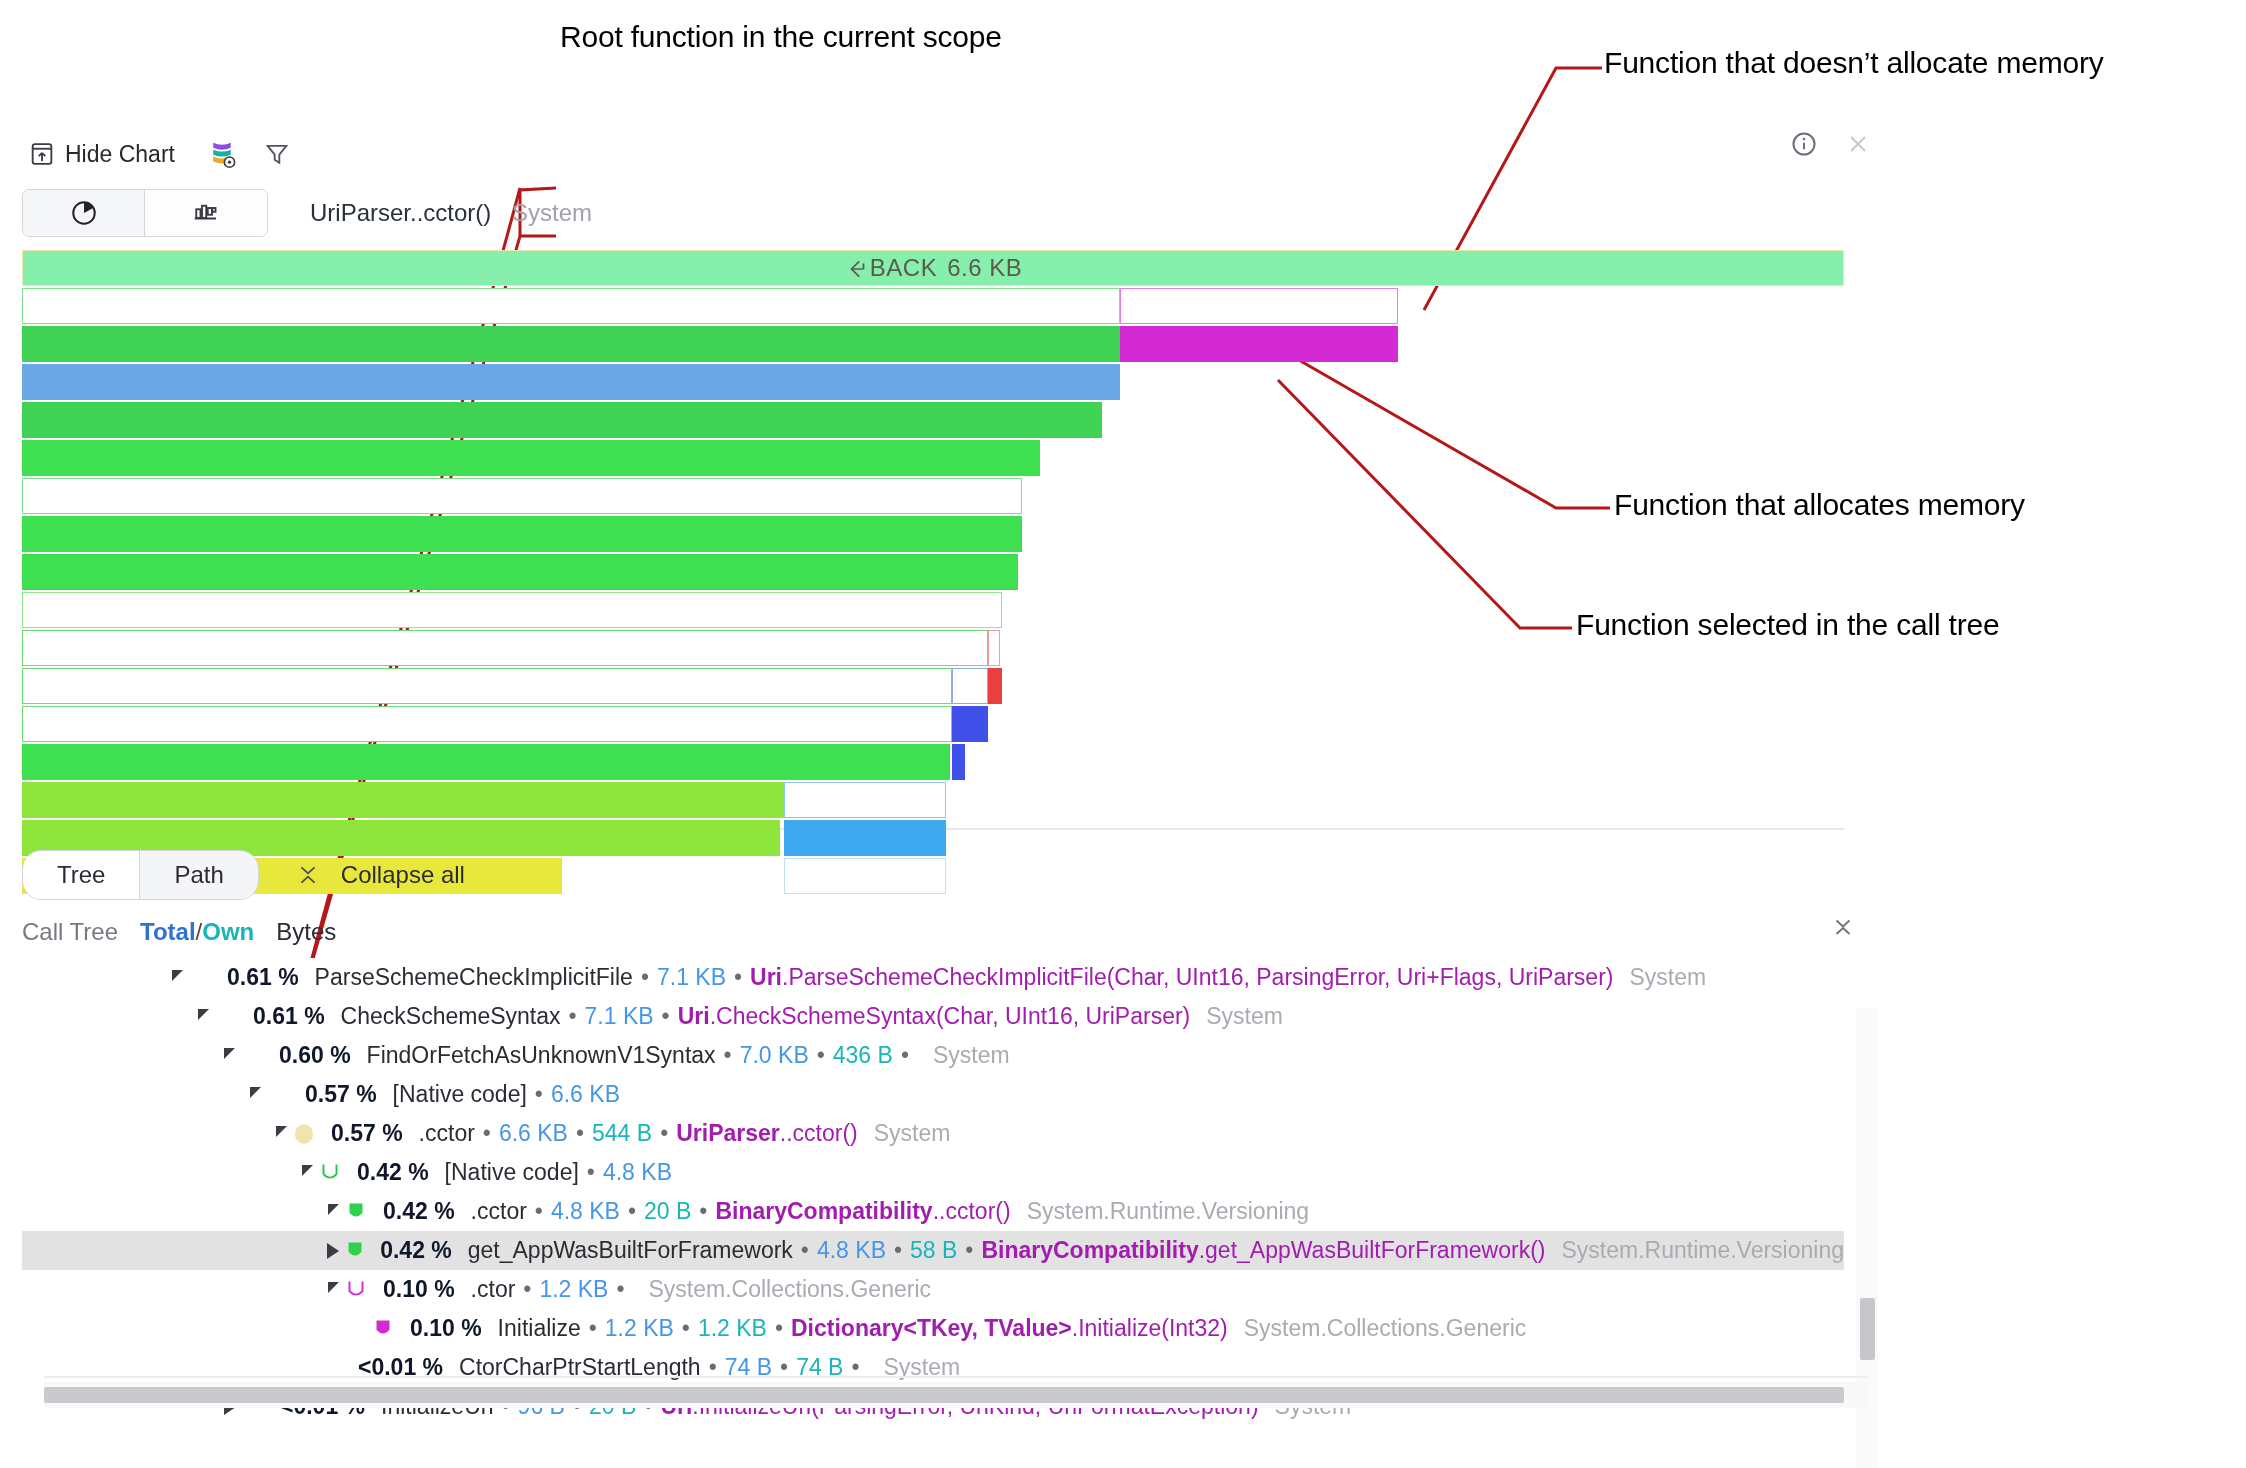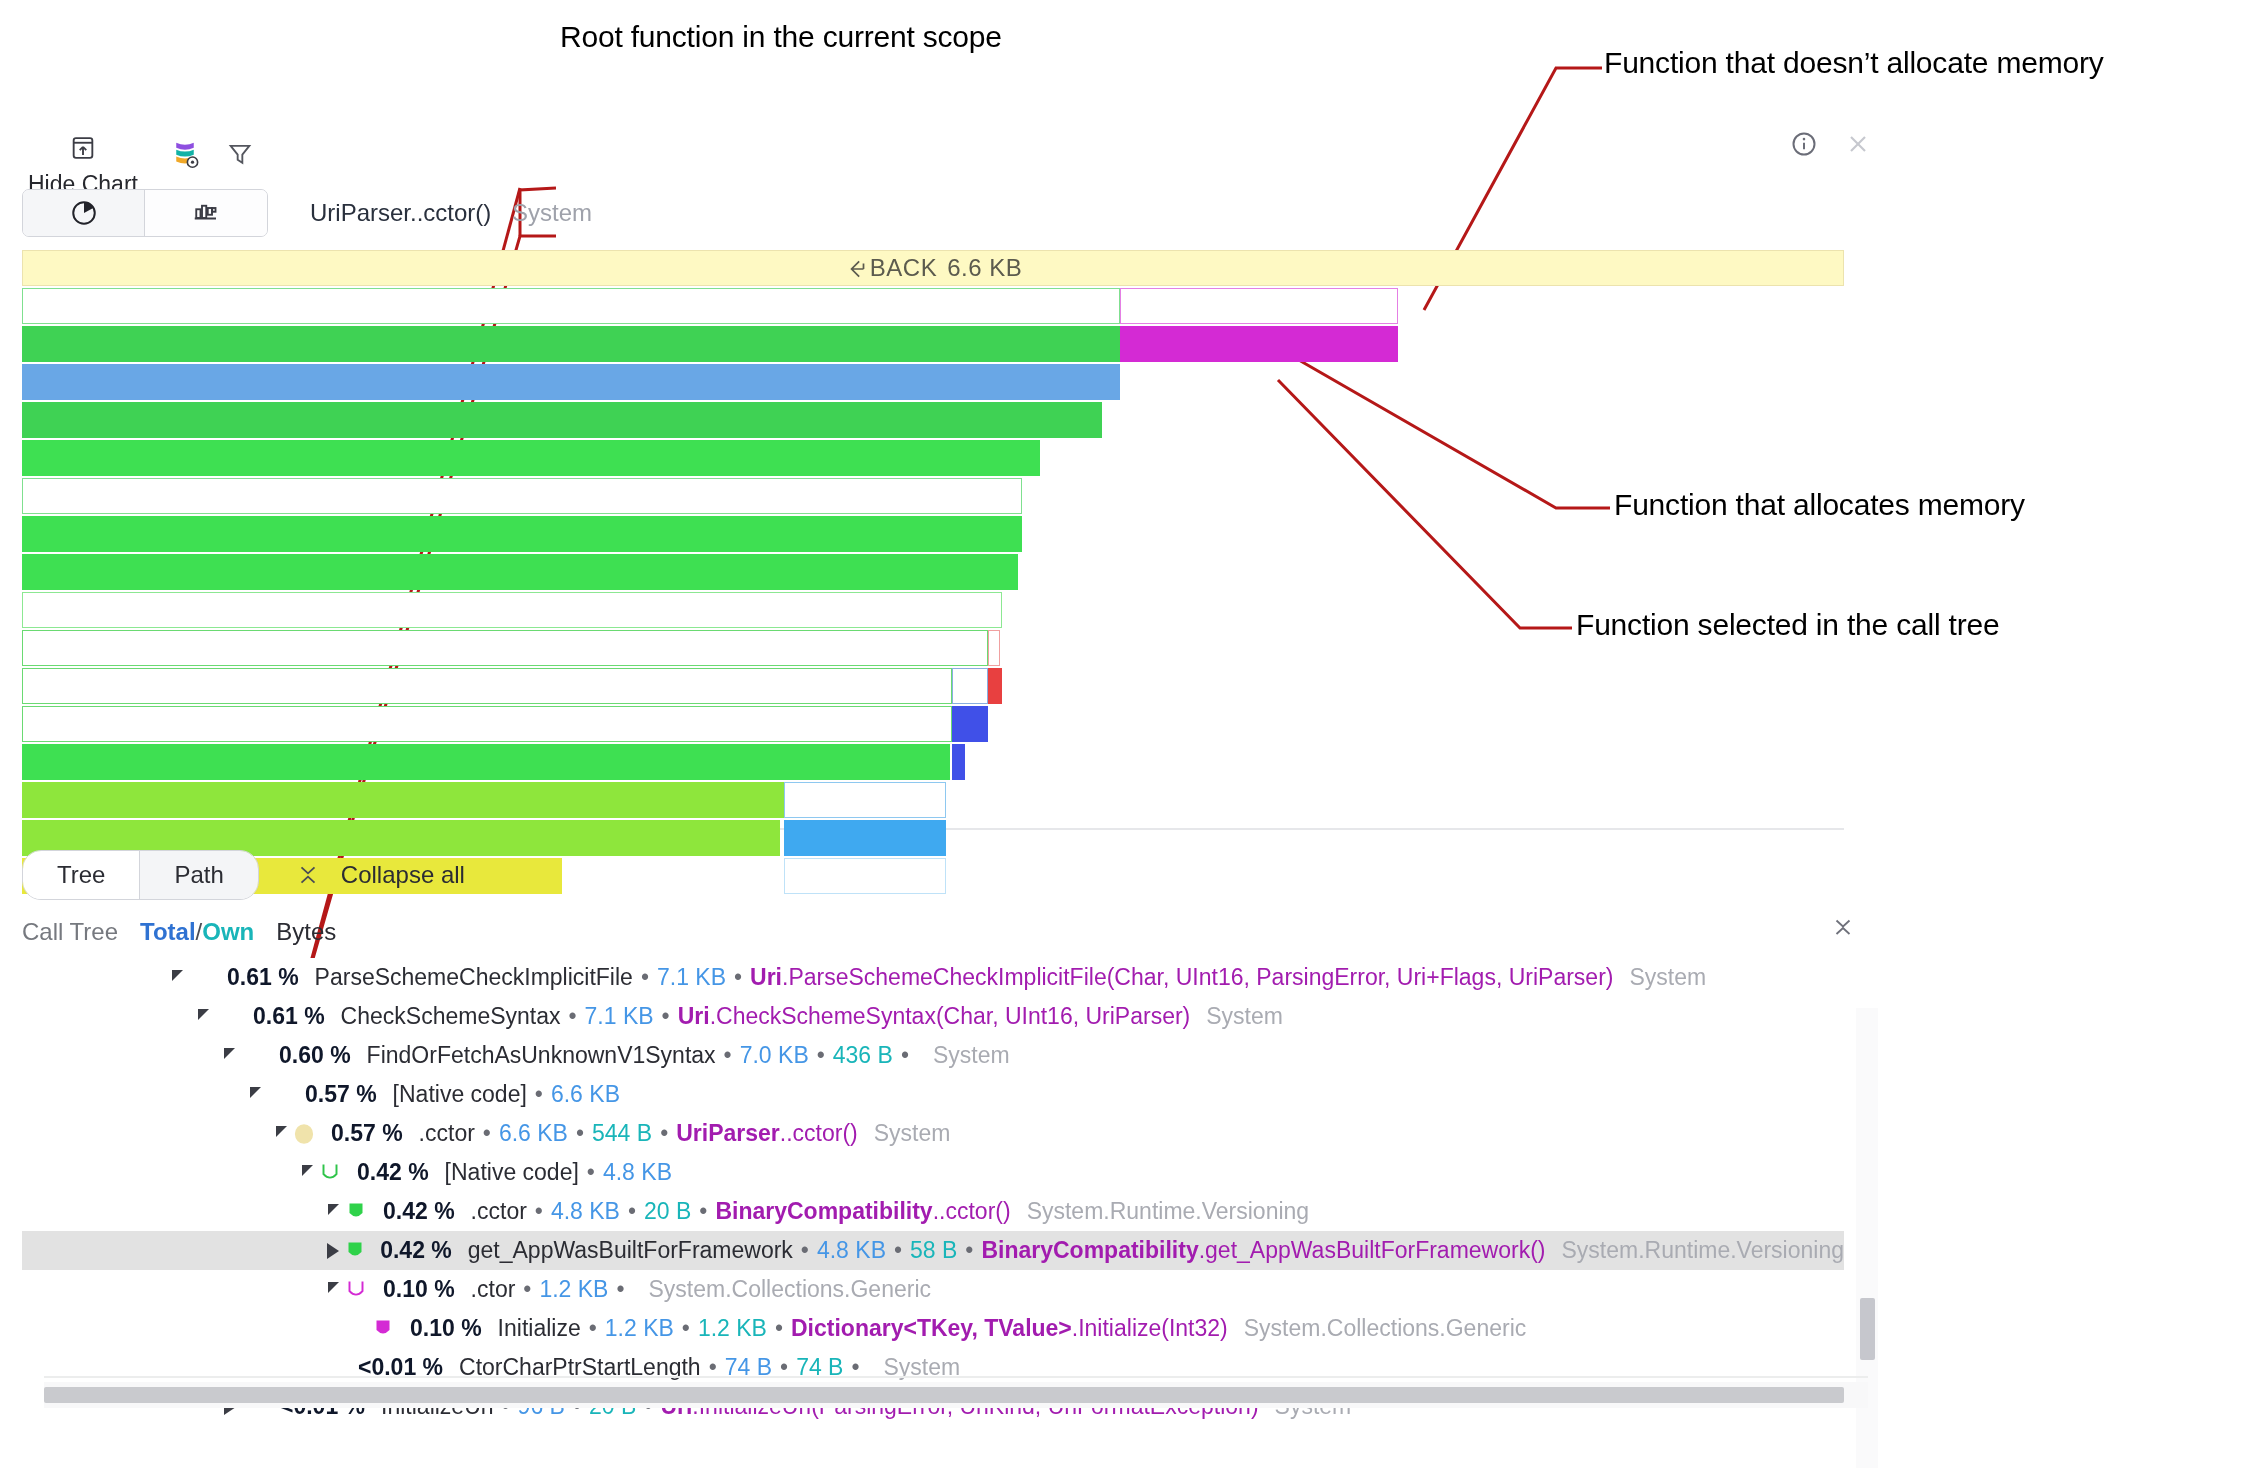--- a/index.html
+++ b/index.html
@@ -36,21 +36,20 @@
   
   .toolbar {
     position: absolute; left: 0; top: 0;
     width: 1850px; height: 52px;
     display: flex; align-items: center;
   }
   .tb-btn {
     display: flex; align-items: center; gap: 9px;
     height: 40px; padding: 0 6px;
     cursor: pointer;
-    flex-direction: column;
   }
   .tb-btn .lbl {
     font-size: 23px; color: #27282e; white-space: nowrap;
   }
   .icon-box { display: inline-flex; align-items: center; justify-content: center; }
   .tb-icons { display: flex; align-items: center; gap: 26px; margin-left: 26px; }
   .toolbar-right {
     position: absolute; right: 0; top: 2px;
     display: flex; align-items: center; gap: 26px;
   }
@@ -278,21 +277,21 @@
         </div>
       </div>
       <div class="scope">
         <span>UriParser..cctor()</span>
         <span class="ns">System</span>
       </div>
     </div>
 
     <div class="flame" id="flame">
         <div class="frow" style="top: 0px; height: 36px;">
-          <div class="fbar backbar" style="left: 0px; width: 1822px; background: #fef9c3; border: 1px solid rgb(236, 227, 174); text-align: right;">
+          <div class="fbar backbar" style="left: 0px; width: 1822px; background: #86efac; border: 1px solid rgb(236, 227, 174); text-align: right;">
             <span><svg width="26" height="26" viewBox="0 0 24 24" fill="none" stroke="#5c5b4e" stroke-width="1.6" style="vertical-align:-6px">
                 <path d="M14 5 L7 12 L14 19 M7 12 L18 12 M18 12 L18 7"></path>
               </svg></span>
             <span> BACK</span>
             <span class="kb">6.6 KB</span>
           </div>
         </div>
         <div class="frow" style="top: 38px; height: 36px;">
           <div class="fbar" style="left: 0px; width: 1098px; background: rgb(255, 255, 255); border: 1px solid rgb(127, 224, 143);"></div>
           <div class="fbar" style="left: 1098px; width: 278px; background: rgb(255, 255, 255); border: 1px solid rgb(228, 127, 228);"></div>

